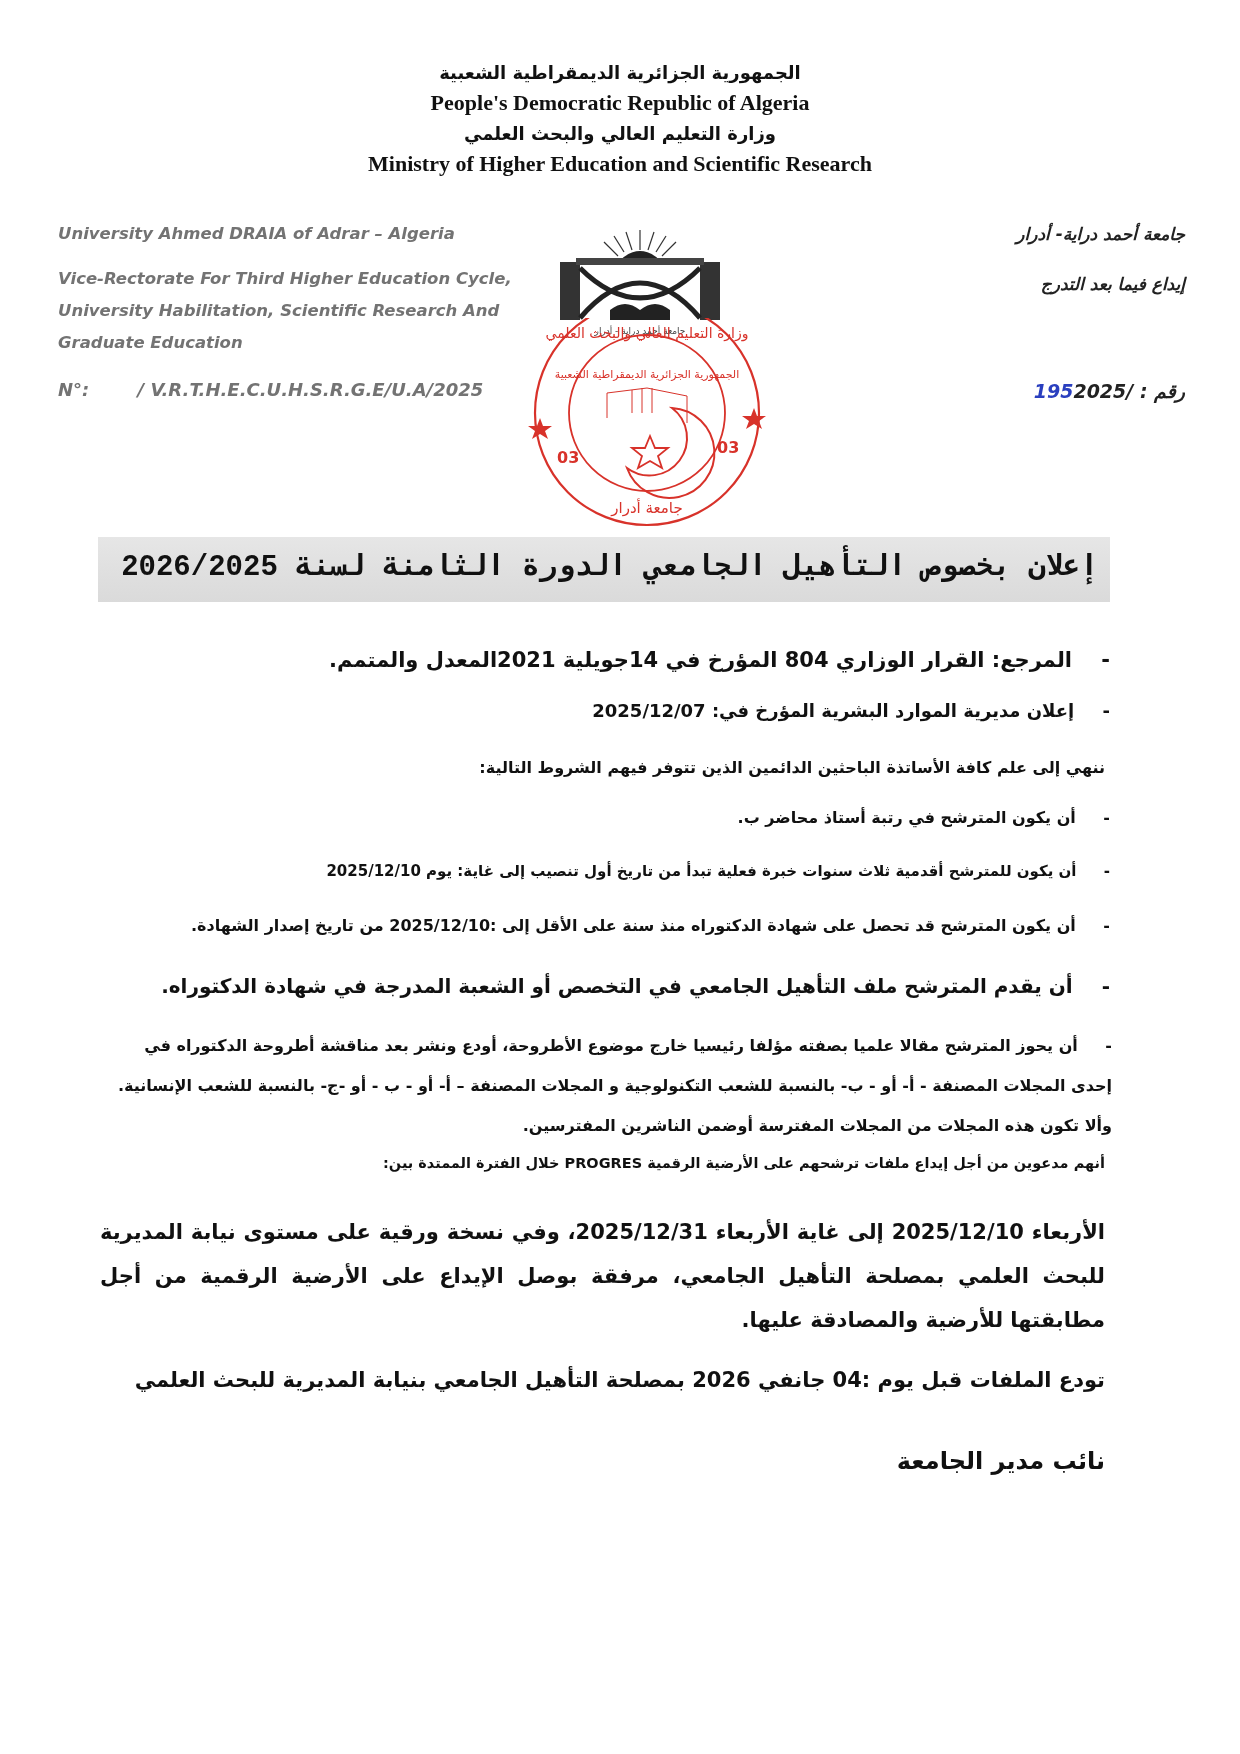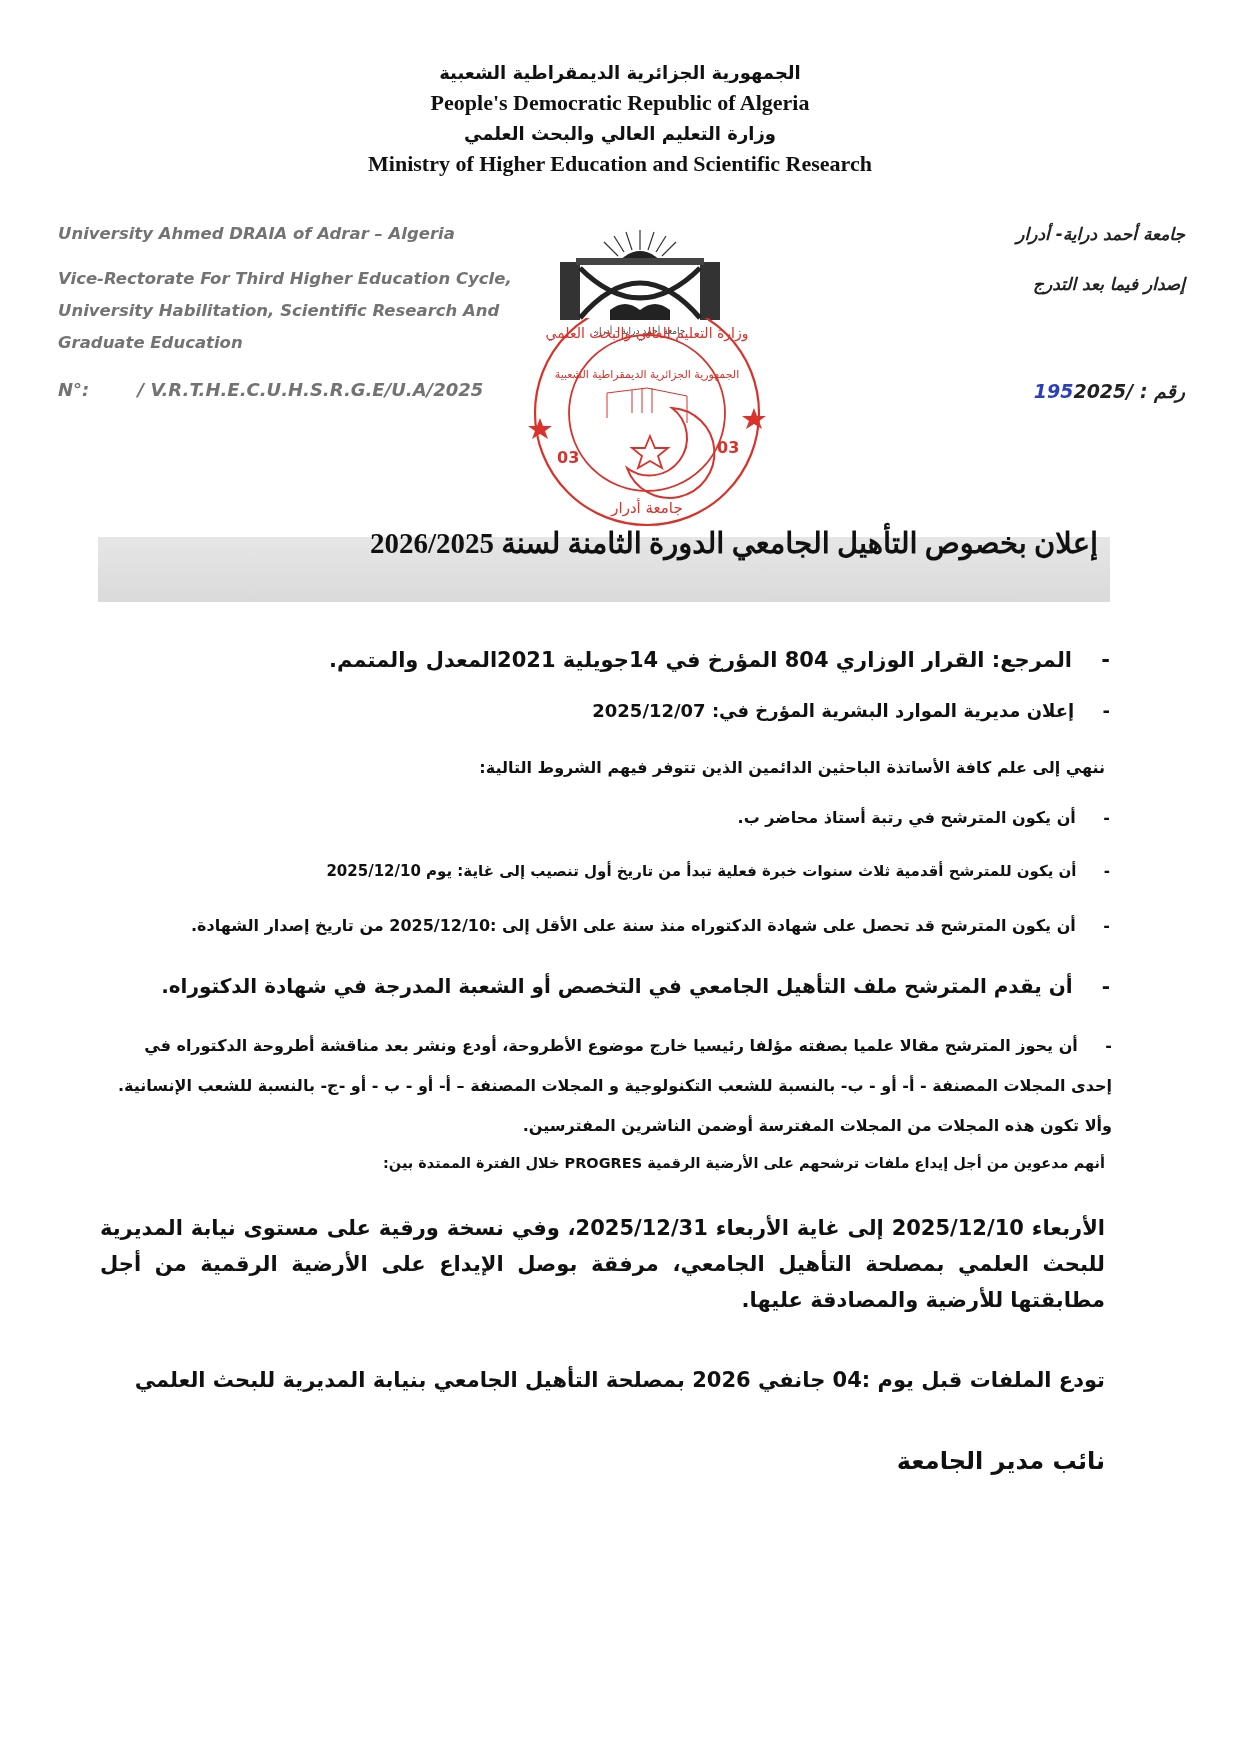--- a/index.html
+++ b/index.html
@@ -9,21 +9,21 @@
   .hdr { left: 0; width: 1240px; text-align: center; color: #111; }
   .hdr-ar { font-family: "DejaVu Sans", sans-serif; font-weight: bold; font-size: 18px; direction: rtl; }
   .hdr-en { font-family: "Liberation Serif", serif; font-weight: bold; font-size: 22px; }
 
   .left-en { font-family: "DejaVu Sans", sans-serif; font-style: italic; font-weight: bold; font-size: 16.5px; color: #737373; line-height: 32px; }
   .right-ar { font-family: "DejaVu Sans", sans-serif; font-style: italic; font-weight: bold; font-size: 17px; color: #222; direction: rtl; text-align: right; line-height: 25px; }
 
   .ref-hand { color: #2a3fbf; font-style: italic; }
 
   .title-band { left: 98px; width: 1012px; top: 537px; height: 65px; background: linear-gradient(#e6e6e6, #dadada); }
-  .title-text { left: 98px; width: 1000px; top: 526px; font-family: Liberation Serif, serif; font-weight: bold; font-size: 29px; direction: rtl; text-align: right; color: #111; }
+  .title-text { left: 98px; width: 1000px; top: 548px; font-family: Liberation Mono, monospace; font-weight: bold; font-size: 29px; direction: rtl; text-align: right; color: #111; }
 
   .ar { direction: rtl; text-align: right; font-family: "DejaVu Sans", sans-serif; font-weight: bold; color: #111; }
   .bullet-line { right: 130px; }
   .bullet-line .dash { margin-left: 22px; }
   .dash { display: inline-block; }
 
   .stamp { left: 512px; top: 318px; width: 270px; height: 215px; }
   .logo { left: 540px; top: 228px; width: 200px; height: 110px; }
 </style>
 </head>
@@ -40,21 +40,21 @@
   <div>University Habilitation, Scientific Research And</div>
   <div>Graduate Education</div>
 </div>
 <div class="abs left-en" style="left:58px; top:374px; font-size:18px;">
   <span>N°:</span>
   <span style="margin-left:42px;">/ V.R.T.H.E.C.U.H.S.R.G.E/U.A/2025</span>
 </div>
 
 <div class="abs right-ar" style="right:55px; top:222px;">جامعة أحمد دراية- أدرار</div>
 <div class="abs right-ar" style="right:55px; top:272px; width:420px;">
-  <div>إصدار فيما بعد التدرج</div>
+  <div>إيداع فيما بعد التدرج</div>
 </div>
 <div class="abs right-ar" style="right:55px; top:379px; font-size:19px;">
   <span>رقم :</span>
   <span class="ref-hand">195</span><span style="direction:ltr; unicode-bidi:embed;text-align:right;">2025/</span>
 </div>
 
 <div class="abs logo">
   <svg width="200" height="110" viewBox="0 0 200 110">
     <g stroke="#333" stroke-width="1.2">
       <line x1="100" y1="22" x2="100" y2="2"></line>
@@ -128,17 +128,17 @@
   <span class="dash">-</span>
   <span>أن يقدم المترشح ملف التأهيل الجامعي في التخصص أو الشعبة المدرجة في شهادة الدكتوراه.</span>
 </div>
 <div class="abs ar" style="right:128px; left:105px; top:1026px; font-size:16px; line-height:40px;">
   <span class="dash" style="margin-left:22px;">-</span>
   <span>أن يحوز المترشح مقالا علميا بصفته مؤلفا رئيسيا خارج موضوع الأطروحة، أودع ونشر بعد مناقشة أطروحة الدكتوراه في إحدى المجلات المصنفة - أ- أو - ب- بالنسبة للشعب التكنولوجية و المجلات المصنفة – أ- أو - ب - أو -ج- بالنسبة للشعب الإنسانية. وألا تكون هذه المجلات من المجلات المفترسة أوضمن الناشرين المفترسين.</span>
 </div>
 
 <div class="abs ar" style="right:135px; top:1155px; font-size:14.5px;">أنهم مدعوين من أجل إيداع ملفات ترشحهم على الأرضية الرقمية PROGRES خلال الفترة الممتدة بين:</div>
 
-<div class="abs ar" style="right:135px; left:100px; top:1210px; font-size:21px; line-height:36px; text-align:justify;">الأربعاء 2025/12/10 إلى غاية الأربعاء 2025/12/31، وفي نسخة ورقية على مستوى نيابة المديرية للبحث العلمي بمصلحة التأهيل الجامعي، مرفقة بوصل الإيداع على الأرضية الرقمية من أجل مطابقتها للأرضية والمصادقة عليها.</div>
+<div class="abs ar" style="right:135px; left:100px; top:1210px; font-size:21px; line-height:44px; text-align:justify;">الأربعاء 2025/12/10 إلى غاية الأربعاء 2025/12/31، وفي نسخة ورقية على مستوى نيابة المديرية للبحث العلمي بمصلحة التأهيل الجامعي، مرفقة بوصل الإيداع على الأرضية الرقمية من أجل مطابقتها للأرضية والمصادقة عليها.</div>
 
 <div class="abs ar" style="right:135px; left:100px; top:1360px; font-size:21px; line-height:40px;">تودع الملفات قبل يوم :04 جانفي 2026 بمصلحة التأهيل الجامعي بنيابة المديرية للبحث العلمي</div>
 
 <div class="abs ar" style="right:135px; top:1447px; font-size:24px;">نائب مدير الجامعة</div>
 
 </body></html>

